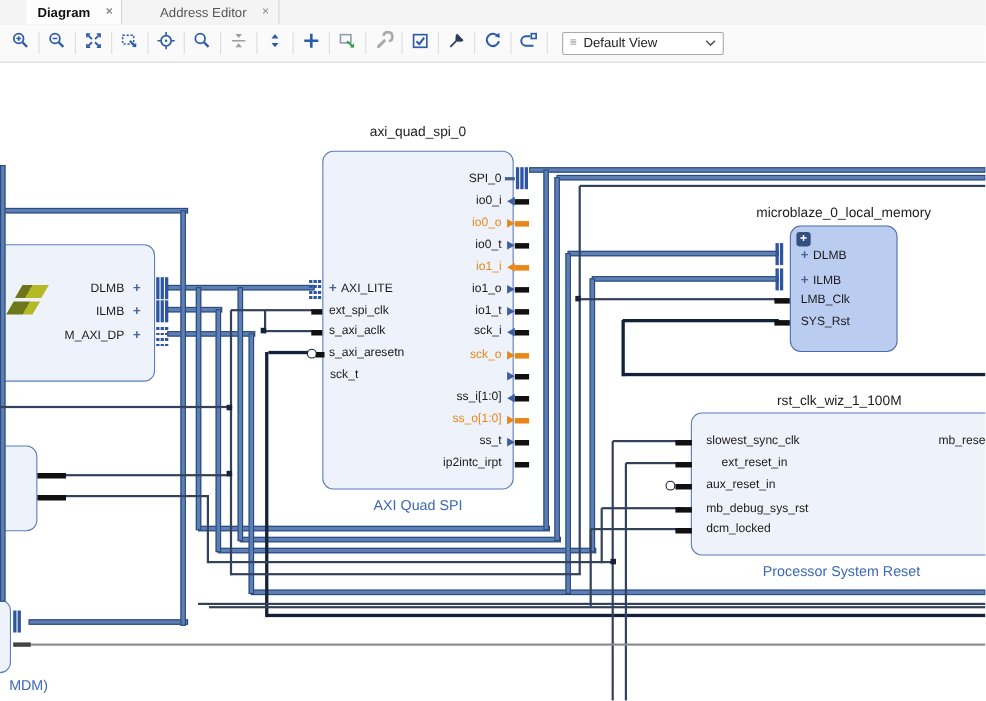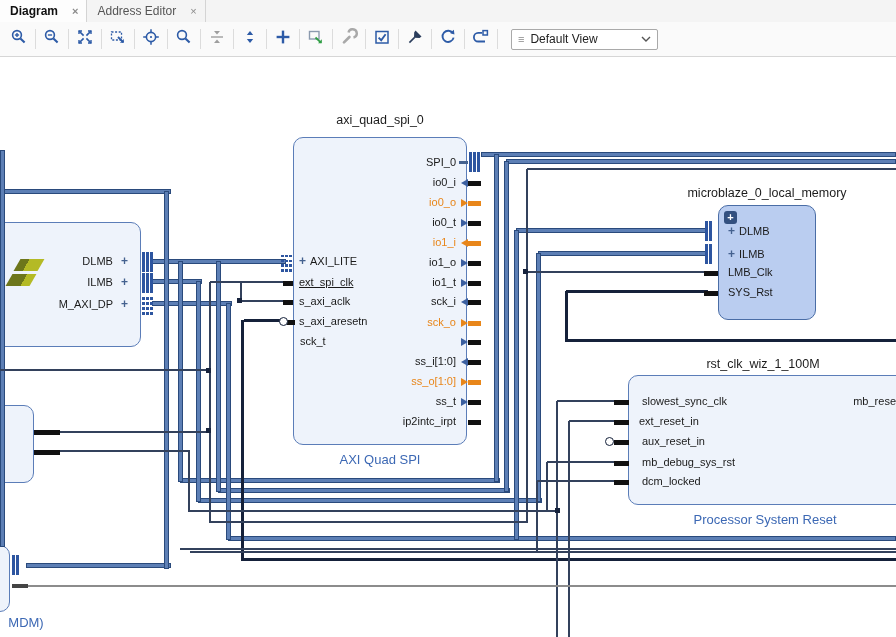--- a/index.html
+++ b/index.html
@@ -1,21 +1,21 @@
 <!DOCTYPE html>
 <html><head>
 <meta charset="utf-8">
 <style>
   html,body{margin:0;padding:0;}
   body{width:896px;height:637px;overflow:hidden;font-family:"Liberation Sans",sans-serif;background:#fff;}
   #app{position:relative;width:896px;height:637px;overflow:hidden;background:#fff;}
 
   
   #tabbar{position:absolute;left:0;top:0;width:896px;height:22px;background:#f4f4f4;border-bottom:1px solid #c9c9c9;z-index:30;display:flex;}
-  .tab{height:22px;display:flex;align-items:center;padding:0 8px 0 10px;border-right:1px solid #d4d4d4;font-size:12px;color:#555;}
+  .tab{height:22px;display:flex;align-items:center;padding:0 8px 0 10px;border-right:1px solid #d4d4d4;font-size:12px;color:#555;margin-left:24px;}
   .tab.active{background:#fdfdfd;color:#111;font-weight:bold;}
   .tab .x{margin-left:14px;color:#8a8a8a;font-size:11px;cursor:pointer;}
   #toolbar{position:absolute;left:0;top:22px;width:896px;height:35px;background:#fafafa;border-bottom:1px solid #d6d6d6;z-index:30;display:flex;align-items:center;padding-left:6px;box-sizing:border-box;}
   .ticon{width:26px;height:24px;display:flex;align-items:center;justify-content:center;}
   .tsep{width:1px;height:20px;background:#dcdcdc;margin:0 3px;}
   #viewsel{margin-left:10px;width:147px;height:21px;border:1px solid #a9a9a9;border-radius:2px;background:#fff;display:flex;align-items:center;font-size:12px;color:#222;padding:0 6px;box-sizing:border-box;}
   #viewsel .menu{color:#8a8a8a;margin-right:7px;letter-spacing:-1px;font-size:11px;}
   #viewsel .lbl{flex:1;}
   #viewsel svg{flex:none;}
 
@@ -207,21 +207,21 @@
         <div class="btitle" style="left: 380px; top: 113px;">axi_quad_spi_0</div>
         <div class="btype" style="left: 380px; top: 452px;">AXI Quad SPI</div>
         <div class="btitle" style="left: 767px; top: 186px;">microblaze_0_local_memory</div>
         <div class="btitle" style="left: 763px; top: 357px;">rst_clk_wiz_1_100M</div>
         <div class="btype" style="left: 765px; top: 512px;">Processor System Reset</div>
         <div class="btype" style="left: 26px; top: 615px;">MDM)</div>
         <div class="prow" style="left: 0px; top: 255px; width: 128px; text-align: right;"><span>DLMB</span> <span class="plus" style="margin:0 0 0 5px">+</span></div>
         <div class="prow" style="left: 0px; top: 276px; width: 128px; text-align: right;"><span>ILMB</span> <span class="plus" style="margin:0 0 0 5px">+</span></div>
         <div class="prow" style="left: 0px; top: 298px; width: 128px; text-align: right;"><span>M_AXI_DP</span> <span class="plus" style="margin:0 0 0 5px">+</span></div>
         <div class="prow" style="left: 299px; top: 255px;"><span class="plus">+</span><span>AXI_LITE</span></div>
-        <div class="prow" style="left: 299px; top: 276px; text-decoration: underline;"><span>ext_spi_clk</span></div>
+        <div class="prow" style="left: 299px; top: 276px;"><span>ext_spi_clk</span></div>
         <div class="prow" style="left: 299px; top: 295px;"><span>s_axi_aclk</span></div>
         <div class="prow" style="left: 299px; top: 315px;"><span>s_axi_aresetn</span></div>
         <div class="prow" style="left: 300px; top: 156px; width: 156px; text-align: right;">SPI_0</div>
         <div style="position: absolute; left: 459px; top: 161px; width: 9px; height: 2.5px; background: rgb(68, 97, 143); z-index: 6;"></div>
         <div class="prow" style="left: 300px; top: 176px; width: 156px; text-align: right;">io0_i</div>
         <div class="tri" style="left: 461px; top: 178.5px; border-right: 7px solid rgb(59, 95, 160); border-top: 4.5px solid transparent; border-bottom: 4.5px solid transparent;"></div>
         <div class="prow orange" style="left: 300px; top: 196px; width: 156px; text-align: right;">io0_o</div>
         <div class="tri" style="left: 461px; top: 198.5px; border-left: 7px solid rgb(232, 134, 26); border-top: 4.5px solid transparent; border-bottom: 4.5px solid transparent;"></div>
         <div class="prow" style="left: 300px; top: 216px; width: 156px; text-align: right;">io0_t</div>
         <div class="tri" style="left: 461px; top: 218.5px; border-left: 7px solid rgb(59, 95, 160); border-top: 4.5px solid transparent; border-bottom: 4.5px solid transparent;"></div>
@@ -243,21 +243,21 @@
         <div class="tri" style="left: 461px; top: 377.5px; border-left: 7px solid rgb(232, 134, 26); border-top: 4.5px solid transparent; border-bottom: 4.5px solid transparent;"></div>
         <div class="prow" style="left: 300px; top: 395px; width: 156px; text-align: right;">ss_t</div>
         <div class="tri" style="left: 461px; top: 397.5px; border-left: 7px solid rgb(59, 95, 160); border-top: 4.5px solid transparent; border-bottom: 4.5px solid transparent;"></div>
         <div class="prow" style="left: 300px; top: 415px; width: 156px; text-align: right;">ip2intc_irpt</div>
         <div class="prow" style="left: 728px; top: 225px;"><span class="plus">+</span><span>DLMB</span></div>
         <div class="prow" style="left: 728px; top: 248px;"><span class="plus">+</span><span>ILMB</span></div>
         <div class="prow" style="left: 728px; top: 266px;"><span>LMB_Clk</span></div>
         <div class="prow" style="left: 728px; top: 286px;"><span>SYS_Rst</span></div>
         <div class="plusbtn" style="left: 724px; top: 211px;">+</div>
         <div class="prow" style="left: 642px; top: 395px;">slowest_sync_clk</div>
-        <div class="prow" style="left: 639px; top: 415px; text-align: right;">ext_reset_in</div>
+        <div class="prow" style="left: 656px; top: 415px; text-align: right;">ext_reset_in</div>
         <div class="prow" style="left: 642px; top: 435px;">aux_reset_in</div>
         <div class="prow" style="left: 642px; top: 456px;">mb_debug_sys_rst</div>
         <div class="prow" style="left: 642px; top: 475px;">dcm_locked</div>
         <div class="prow" style="left: 628px; top: 395px; width: 268px; text-align: right;">mb_rese</div>
         <div class="w wb" style="left: 152px; top: 258.5px; width: 134px; height: 5px;"></div>
         <div class="w wb" style="left: 152px; top: 278.5px; width: 50px; height: 5px;"></div>
         <div class="w wb" style="left: 152px; top: 300.5px; width: 80px; height: 5px;"></div>
         <div class="w wb" style="left: 180px; top: 477.5px; width: 320px; height: 5px;"></div>
         <div class="w wb" style="left: 218px; top: 487.5px; width: 292px; height: 5px;"></div>
         <div class="w wb" style="left: 198px; top: 497.5px; width: 344px; height: 5px;"></div>

